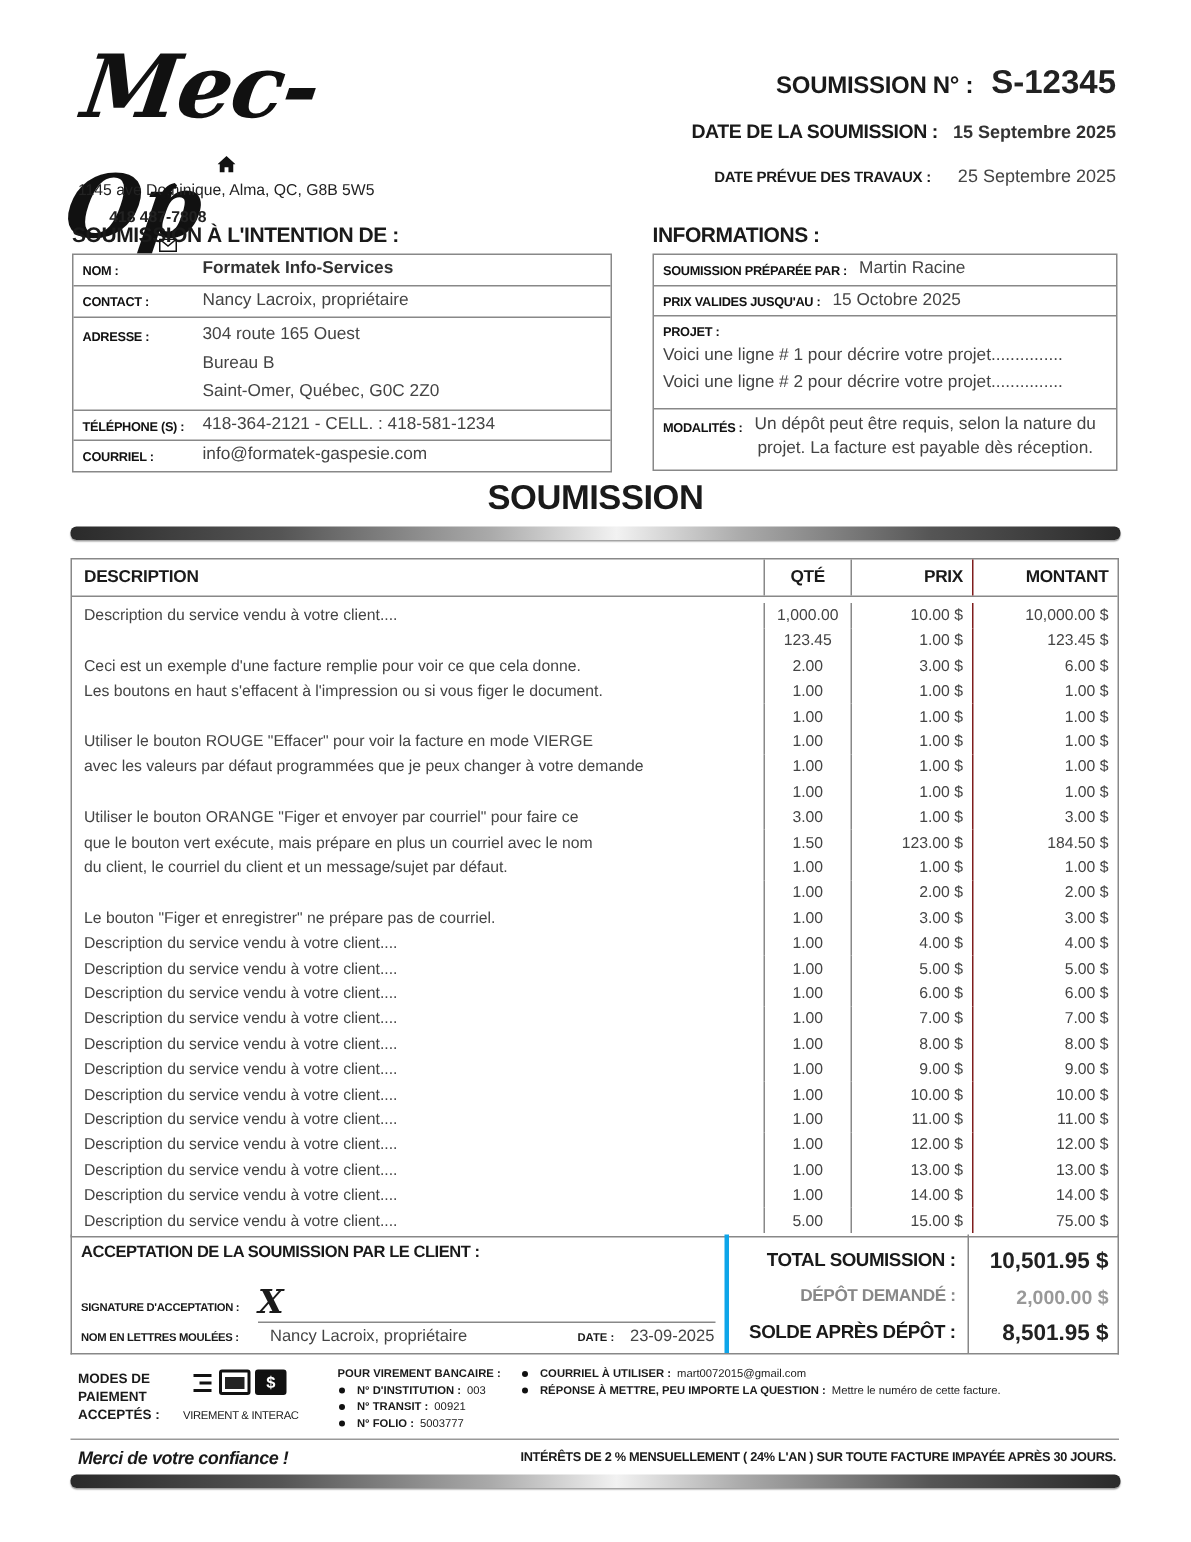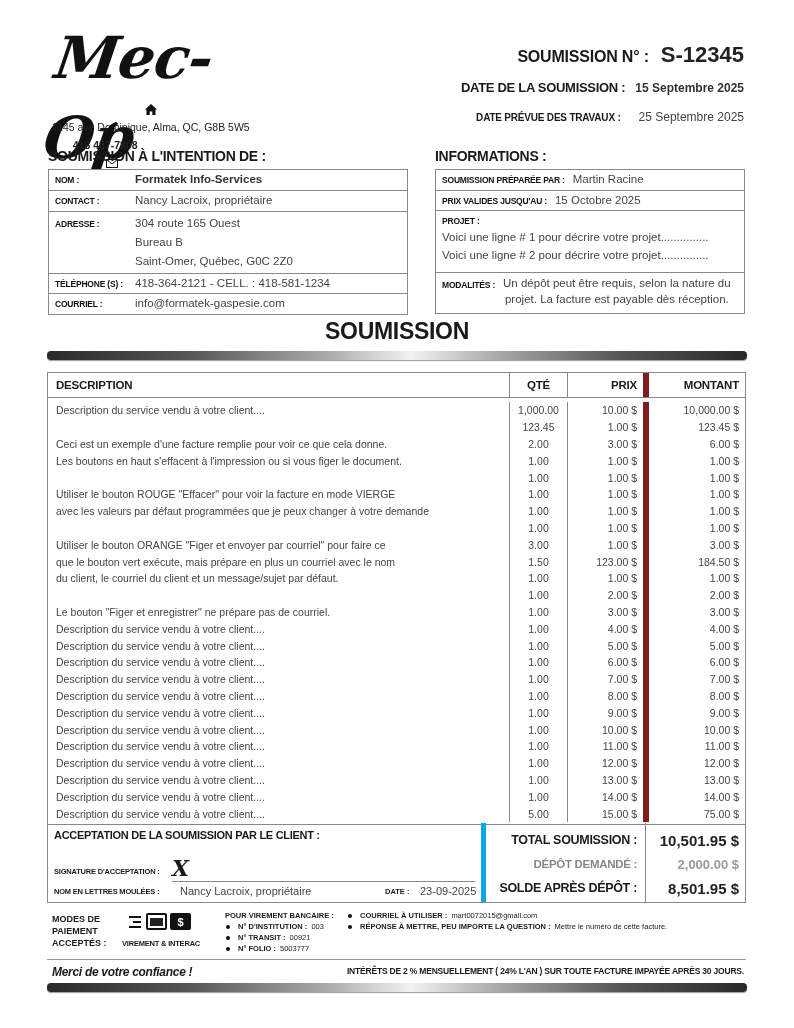--- a/index.html
+++ b/index.html
@@ -44,29 +44,29 @@
   .bar { left: 47px; width: 700px; height: 9px; border-radius: 4px;
     background: linear-gradient(to right, #2a2a2a 0%, #555 20%, #aaa 40%, #f2f2f2 52%, #aaa 64%, #555 82%, #2a2a2a 100%);
     box-shadow: 0 1px 1px rgba(0,0,0,0.4); }
 
   
   .tbl { left: 47px; top: 372px; width: 699px; border: 1px solid #888; }
   .thead { display: flex; height: 25px; border-bottom: 1px solid #888; font-weight: bold; font-size: 11.5px; letter-spacing: -0.2px; }
   .thead div { display: flex; align-items: center; }
   .c-desc { width: 462px; padding-left: 8px; border-right: 1px solid #888; }
   .c-qty { width: 58px; justify-content: center; text-align: center; border-right: 1px solid #888; }
-  .c-price { width: 81px; justify-content: flex-end; text-align: right; padding-right: 6px; border-right: 6px solid #7f1d1d; }
+  .c-price { width: 81px; justify-content: flex-end; text-align: right; padding-right: 6px; border-right: 1px solid #7f1d1d; }
   .c-amt { flex: 1; justify-content: flex-end; text-align: right; padding-right: 6px; }
   .tbody { padding-top: 4px; padding-bottom: 2px; }
   .trow { display: flex; height: 16.8px; font-size: 10.5px; color: #444; align-items: center; }
   .trow > div { height: 100%; display: flex; align-items: center; }
 
   
   .foot { left: 47px; top: 823px; width: 699px; height: 80px; border: 1px solid #888; border-top: none; display: flex; }
-  .accept { width: 438px; border-right: 5px solid #0ea5e9; position: relative; }
+  .accept { width: 438px; border-right: 3px solid #0ea5e9; position: relative; }
   .accept .t { position: absolute; left: 6px; top: 6px; font-weight: bold; font-size: 11px; letter-spacing: -0.3px; }
   .accept .sig-lbl { position: absolute; left: 6px; top: 44px; font-weight: bold; font-size: 7.5px; letter-spacing: -0.2px; }
   .accept .sig-mark { position: absolute; left: 124px; top: 32px; font-family: "DejaVu Serif", serif; font-style: italic; font-size: 22px; font-weight: bold; }
   .accept .sig-line { position: absolute; left: 124px; right: 6px; top: 58px; border-top: 1px solid #888; }
   .accept .nom-lbl { position: absolute; left: 6px; top: 64px; font-weight: bold; font-size: 7.5px; letter-spacing: -0.2px; }
   .accept .nom-val { position: absolute; left: 132px; top: 62px; font-size: 11px; color: #444; }
   .accept .date-lbl { position: absolute; left: 337px; top: 64px; font-weight: bold; font-size: 7.5px; }
   .accept .date-val { position: absolute; left: 372px; top: 62px; font-size: 11px; color: #444; }
   .totals { flex: 1; display: flex; }
   .totals .lbls { width: 160px; border-right: 1px solid #888; text-align: right; padding-right: 8px; }
@@ -80,21 +80,21 @@
 
   
   .pay-lbl { left: 52px; top: 913px; font-weight: bold; font-size: 9px; line-height: 12px; }
   .pay-icons { left: 125px; top: 913px; display: flex; align-items: center; gap: 3px; }
   .speed { display: flex; flex-direction: column; gap: 3px; margin-right: 2px; }
   .speed span { display: block; height: 2px; background: #111; }
   .card { width: 21px; height: 17px; border: 2px solid #111; border-radius: 2px; display: flex; align-items: center; justify-content: center; }
   .card.a { background: #fff; }
   .card.a .in { width: 13px; height: 8px; background: #222; }
   .card.b { background: #111; color: #fff; font-weight: bold; font-size: 11px; }
-  .pay-cap { left: 122px; top: 939px; font-weight: bold; font-size: 7.5px; letter-spacing: -0.2px; }
+  .pay-cap { left: 122px; top: 939px; font-weight: normal; font-size: 7.5px; letter-spacing: -0.2px; }
   .bank { left: 225px; top: 910px; font-size: 7.5px; line-height: 11px; }
   .bank .h, .interac .h { font-weight: bold; font-size: 7.5px; }
   .bank ul, .interac ul { list-style: none; }
   .bank li, .interac li { display: flex; gap: 4px; align-items: center; }
   .bullet { width: 4px; height: 4px; background: #111; border-radius: 50%; display: inline-block; margin: 0 4px 0 1px; }
   .bank b, .interac b { font-weight: bold; }
   .interac { left: 347px; top: 910px; font-size: 7.5px; line-height: 11px; }
   .sep { left: 47px; width: 699px; height: 0; border-top: 1.5px solid #999; }
 
   .merci { left: 52px; top: 965px; font-weight: bold; font-style: italic; font-size: 12px; letter-spacing: -0.3px; }

